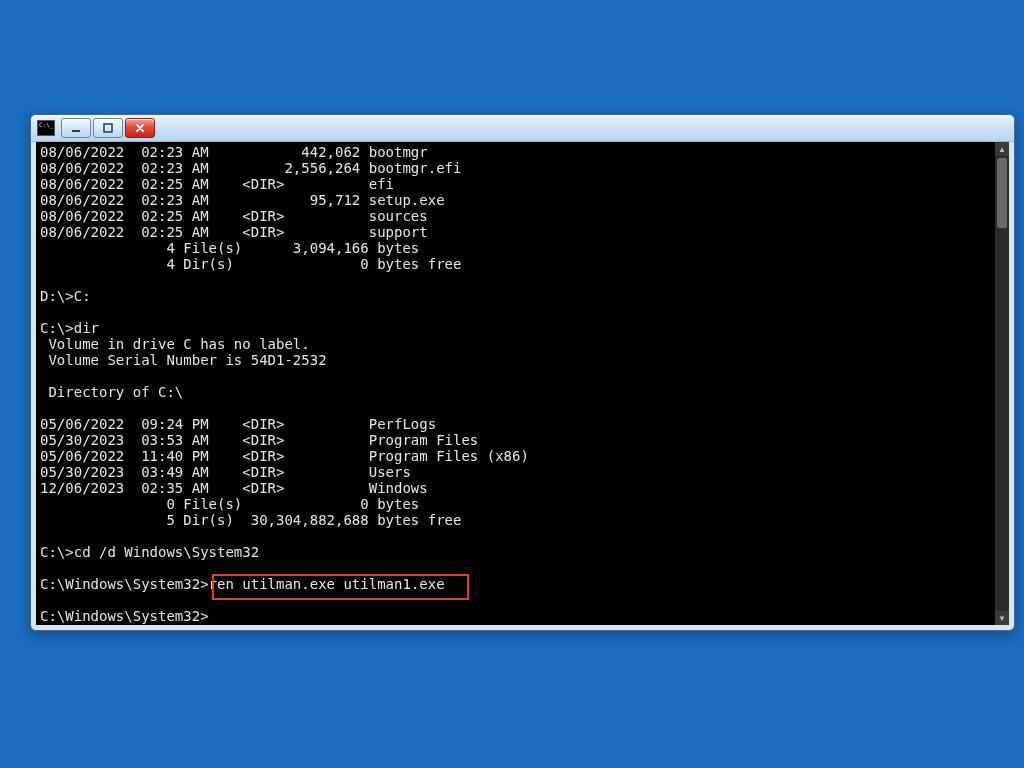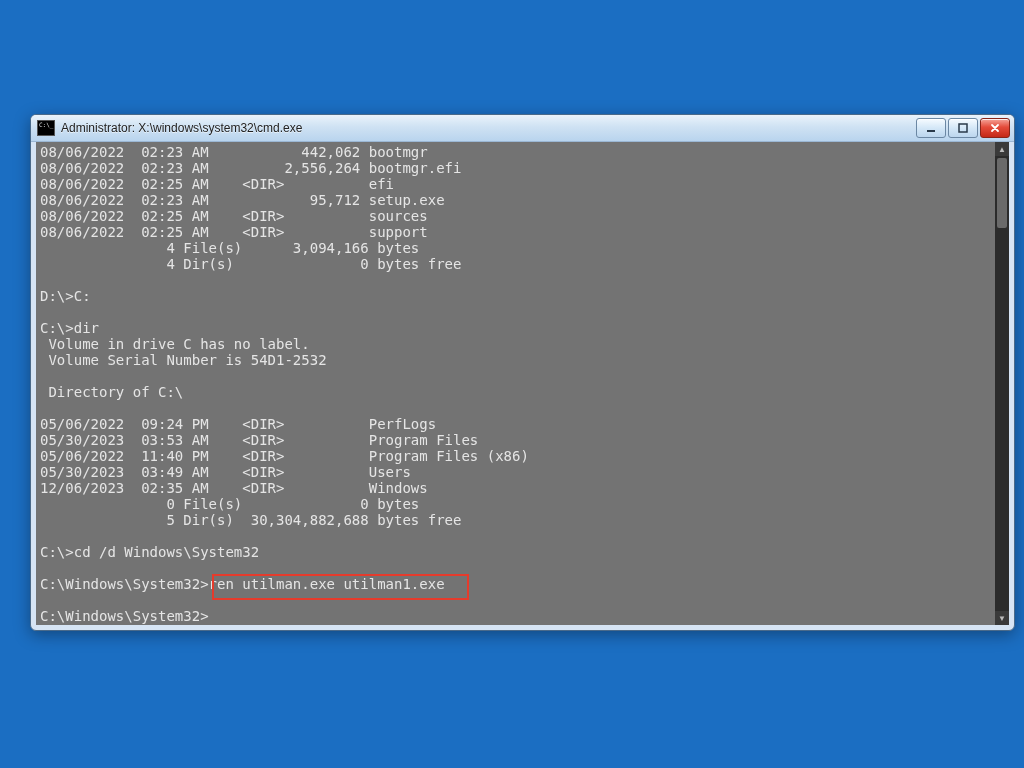--- a/index.html
+++ b/index.html
@@ -85,21 +85,21 @@
   }
   .win-btn.close {
     background: linear-gradient(to bottom, #f5a59a 0%, #e44b3a 45%, #c42817 100%);
     border-color: #8a2418;
   }
   .win-btn svg { display:block; }
 
   .client-area {
     flex: 1 1 auto;
     margin: 0 5px 5px 5px;
-    background: #737373;
+    background: #000000;
     position: relative;
     overflow: hidden;
   }
 
   .console {
     position: absolute;
     left: 0;
     top: 0;
     right: 14px;
     bottom: 0;
@@ -149,21 +149,20 @@
     pointer-events: none;
   }
 </style>
 </head>
 <body>
 
 <div class="window">
 
   <div class="titlebar">
     <div class="titlebar-icon"></div>
-    <div class="titlebar-text">Administrator: X:\windows\system32\cmd.exe</div>
     <div class="window-controls">
       <div class="win-btn">
         <svg width="10" height="10" viewBox="0 0 10 10">
             <rect x="1" y="7" width="8" height="2" fill="#2a3a4a"></rect>
           </svg>
       </div>
       <div class="win-btn">
         <svg width="10" height="10" viewBox="0 0 10 10">
             <rect x="1" y="1" width="8" height="8" fill="none" stroke="#2a3a4a" stroke-width="1.5"></rect>
           </svg>

